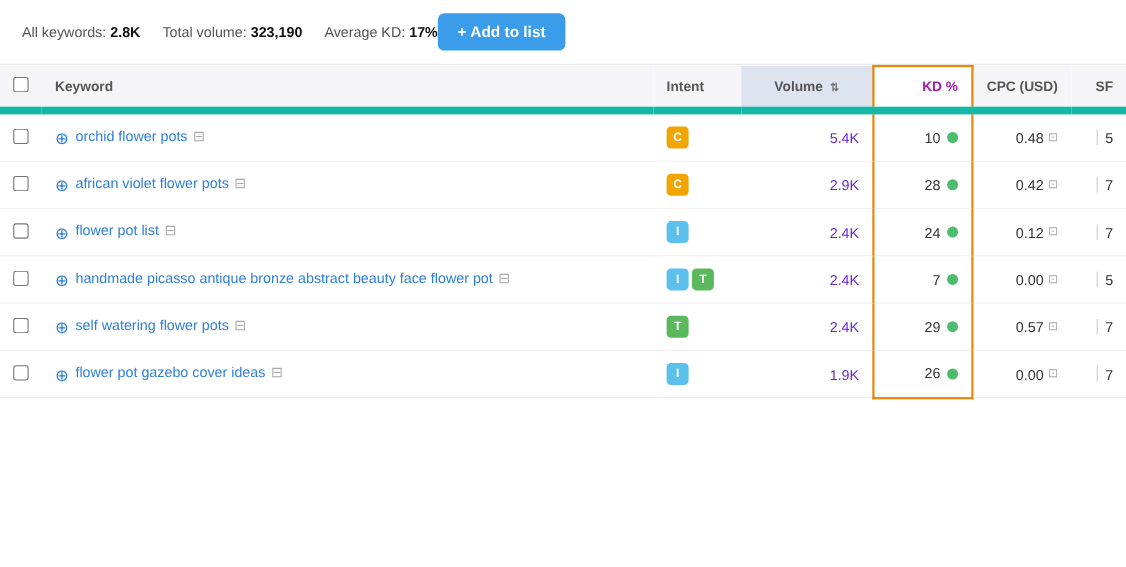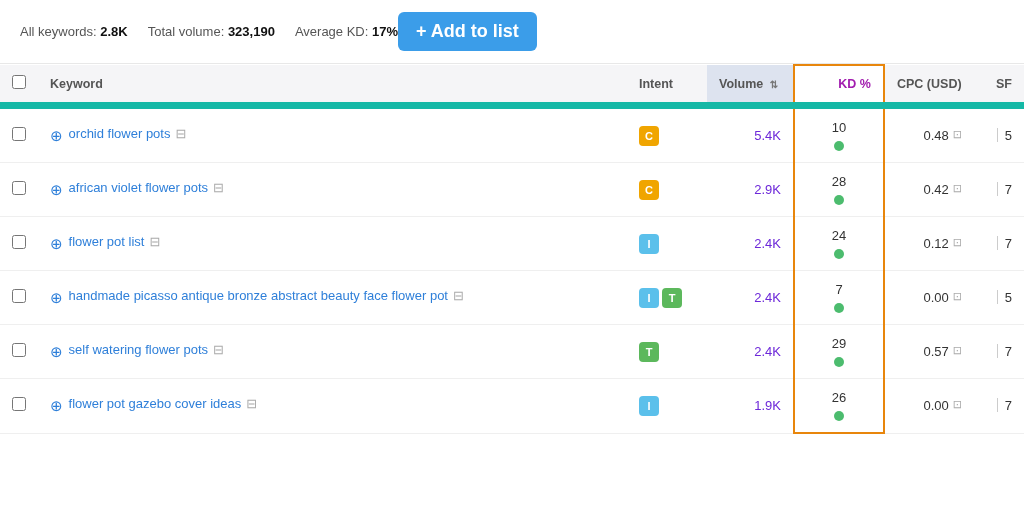--- a/index.html
+++ b/index.html
@@ -33,21 +33,21 @@
       color: #111;
       font-weight: 700;
     }
 
     .add-to-list-btn {
       background: #3b9de9;
       color: #fff;
       border: none;
       border-radius: 6px;
       padding: 9px 18px;
-      font-size: 18px;
+      font-size: 14px;
       font-weight: 600;
       cursor: pointer;
       display: flex;
       align-items: center;
       gap: 6px;
     }
 
     table {
       width: 100%;
       border-collapse: collapse;
@@ -85,22 +85,22 @@
 
     thead th.col-keyword {
       min-width: 300px;
     }
 
     thead th.col-intent {
       width: 80px;
     }
 
     thead th.col-volume {
-      width: 87px;
-      text-align: left;
+      width: 120px;
+      text-align: center;
     }
 
     thead th.col-kd {
       width: 90px;
       text-align: right;
     }
 
     thead th.col-cpc {
       width: 90px;
       text-align: left;
@@ -209,21 +209,20 @@
     .intent-group {
       display: flex;
       gap: 3px;
     }
 
     .kd-cell {
       display: flex;
       align-items: center;
       justify-content: flex-end;
       gap: 6px;
-      flex-direction: column;
     }
 
     .kd-dot {
       width: 10px;
       height: 10px;
       border-radius: 50%;
       background: #4cbc6e;
       flex-shrink: 0;
     }
 

